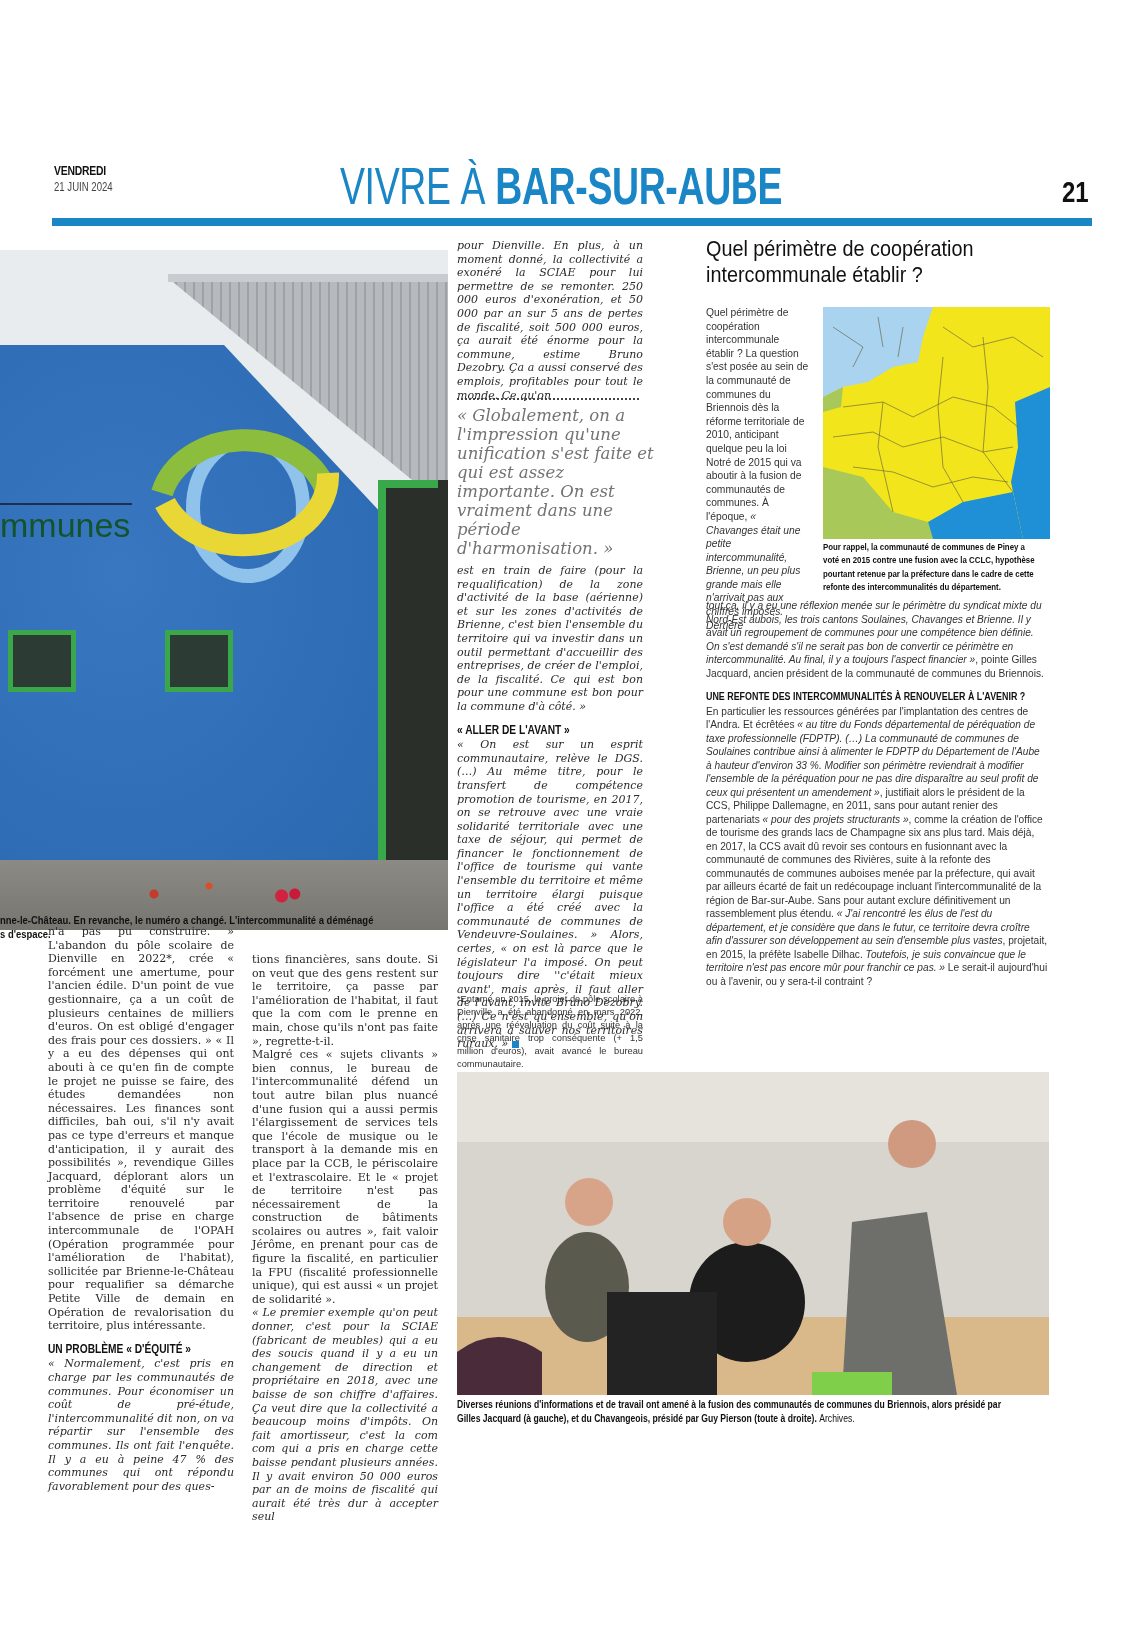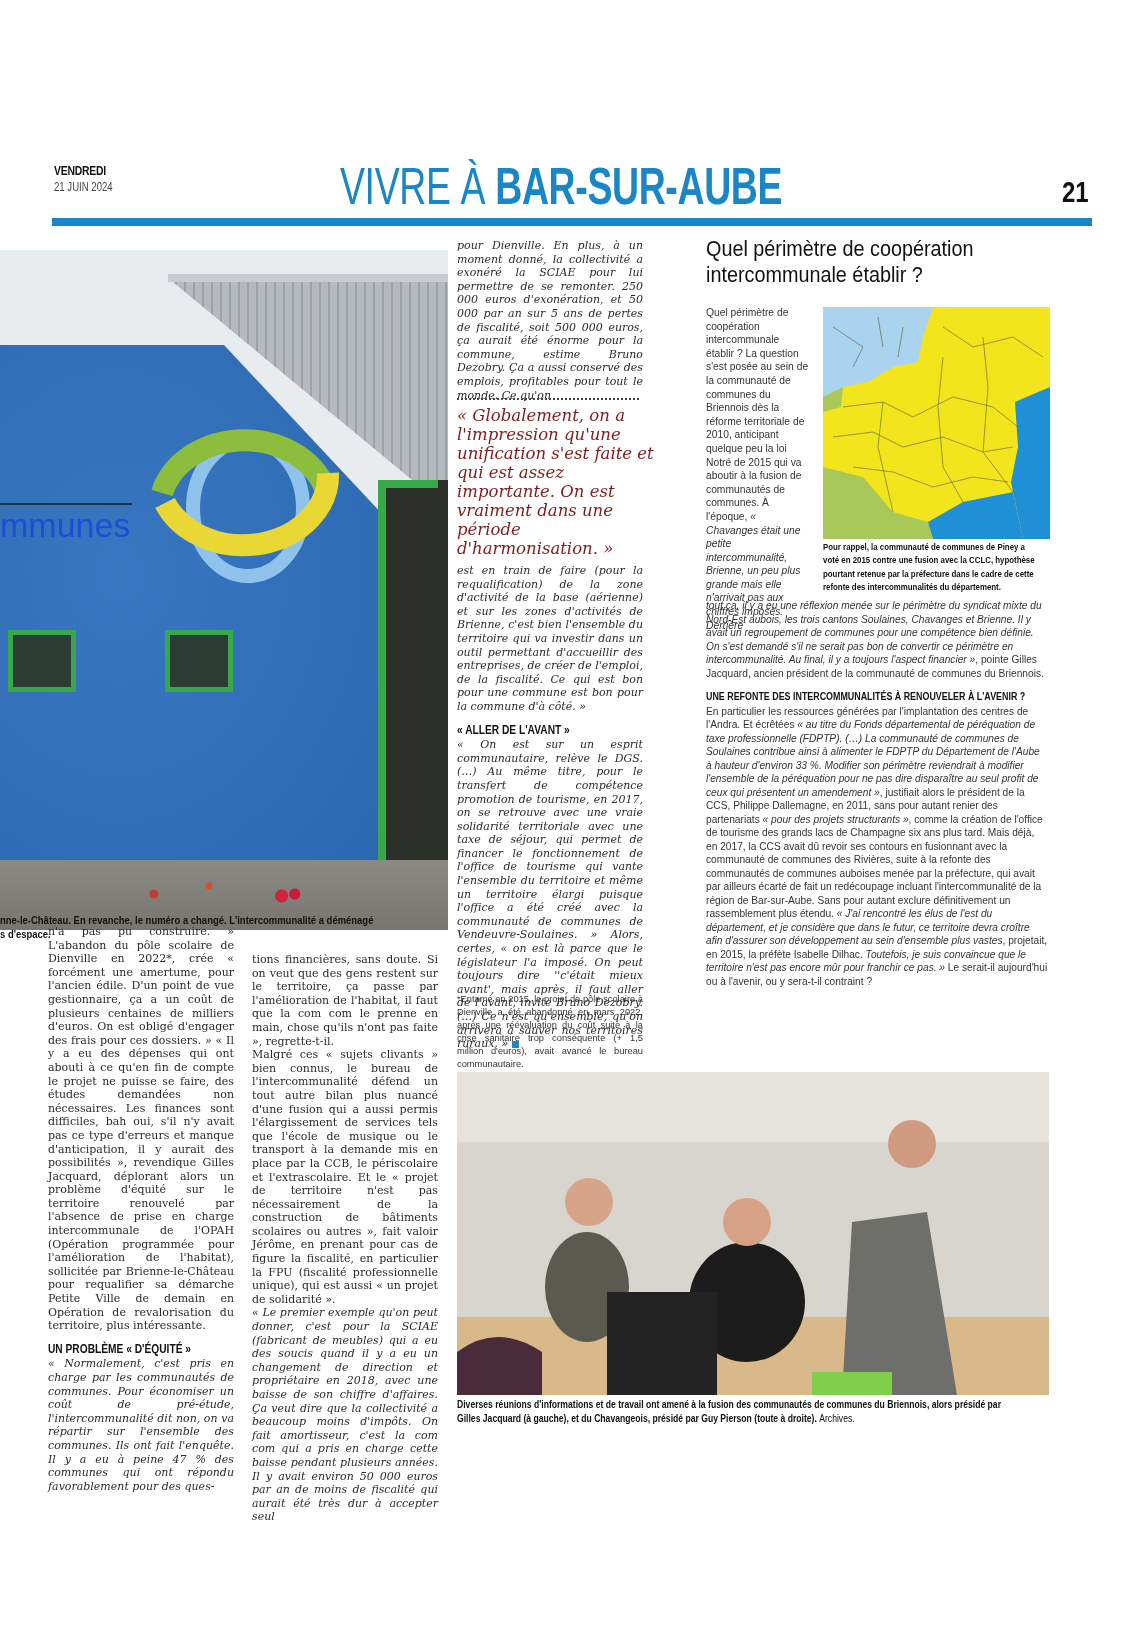--- a/index.html
+++ b/index.html
@@ -15,40 +15,40 @@
   .mast-rule { position: absolute; left: 52px; top: 218px; width: 1040px; height: 8px; background: #1a86c5; }
 
   
   .photo-building { position: absolute; left: 0; top: 250px; width: 448px; height: 680px; overflow: hidden; background: #e9ecef; }
   .roof { position: absolute; left: 168px; top: 28px; width: 290px; height: 240px; background: repeating-linear-gradient(90deg, #b6babe 0 7px, #9da2a6 7px 9px); clip-path: polygon(0 0, 100% 0, 100% 100%); }
   .roof-edge { position: absolute; left: 168px; top: 24px; width: 290px; height: 8px; background: #c8ccd0; }
   .wall { position: absolute; left: 0; top: 95px; width: 400px; height: 570px; background: #2c6fbd; clip-path: polygon(0 0, 56% 0, 100% 33%, 100% 100%, 0 100%); }
   .wall-dark { position: absolute; left: 0; top: 95px; width: 400px; height: 570px; background: radial-gradient(ellipse at 30% 40%, rgba(255,255,255,0.06), rgba(0,0,0,0.08)); clip-path: polygon(0 0, 56% 0, 100% 33%, 100% 100%, 0 100%); }
   .sign-pagne { position: absolute; left: 0; top: 450px; font-size: 44px; color: #1d2f4f; letter-spacing: 1px; }
   .sign-rule { position: absolute; left: 0; top: 504px; width: 132px; height: 2px; background: #1d2f4f; }
-  .sign-communes { position: absolute; left: 0; top: 508px; font-size: 34px; color: #1d4ed8; }
+  .sign-communes { position: absolute; left: 0; top: 508px; font-size: 34px; color: #14532d; }
   .logo-ring { position: absolute; left: 150px; top: 418px; width: 195px; height: 180px; }
   .glass { position: absolute; left: 378px; top: 480px; width: 70px; height: 420px; background: #2a2f2a; }
   .glass-frame { position: absolute; left: 378px; top: 480px; width: 60px; height: 420px; border-left: 8px solid #39a84a; border-top: 8px solid #39a84a; box-sizing: border-box; }
   .win { position: absolute; top: 640px; width: 68px; height: 62px; background: #2d3b35; border: 5px solid #3aa74b; box-sizing: border-box; }
   .ground { position: absolute; left: 0; top: 860px; width: 448px; height: 70px; background: linear-gradient(#8c8a84, #77756f); }
   .flowers { position: absolute; left: 110px; top: 870px; width: 220px; height: 40px; background: radial-gradient(circle at 20% 60%, #c23b2e 4px, transparent 5px), radial-gradient(circle at 45% 40%, #d44f2a 3px, transparent 4px), radial-gradient(circle at 78% 65%, #d12240 6px, transparent 7px), radial-gradient(circle at 84% 60%, #c91a3a 5px, transparent 6px); }
   .caption-1 { position: absolute; left: 0; top: 913px; width: 445px; font-size: 11px; font-weight: bold; line-height: 14px; color: #111; transform: scaleX(0.86); transform-origin: left; white-space: nowrap; }
 
   
   .col { position: absolute; font-family: "DejaVu Serif", serif; font-size: 11px; line-height: 13.6px; color: #2a2a2a; text-align: justify; }
   .col p { margin: 0; }
   .col em { font-style: italic; }
   .subhead { font-family: "Liberation Sans", sans-serif; font-weight: bold; font-size: 12px; color: #111; margin: 10px 0 1px; transform: scaleX(0.85); transform-origin: left; white-space: nowrap; }
   .col-a { left: 48px; top: 925px; width: 186px; }
   .col-b { left: 252px; top: 953px; width: 186px; }
   .col-c { left: 457px; top: 239px; width: 186px; }
   .col-c2 { left: 457px; top: 564px; width: 186px; }
   .dotted { position: absolute; left: 457px; top: 398px; width: 182px; border-top: 2px dotted #444; }
-  .pullquote { position: absolute; left: 457px; top: 406px; width: 200px; font-family: "DejaVu Serif", serif; font-style: italic; font-size: 16.5px; line-height: 19px; color: #7f1d1d; }
+  .pullquote { position: absolute; left: 457px; top: 406px; width: 200px; font-family: "DejaVu Serif", serif; font-style: italic; font-size: 16.5px; line-height: 19px; color: #737373; }
   .end-square { display: inline-block; width: 7px; height: 7px; background: #1a86c5; margin-left: 4px; vertical-align: middle; }
   .footnote { position: absolute; left: 457px; top: 993px; width: 186px; font-family: "Liberation Sans", sans-serif; font-size: 9.3px; line-height: 13px; color: #333; text-align: justify; }
 
   
   .box-title { position: absolute; left: 706px; top: 236px; width: 360px; font-family: "Liberation Sans", sans-serif; font-size: 22px; line-height: 26px; color: #111; transform: scaleX(0.9); transform-origin: left; }
   .box-lead { position: absolute; left: 706px; top: 306px; width: 112px; font-family: "Liberation Sans", sans-serif; font-size: 11.2px; line-height: 13.6px; color: #333; transform: scaleX(0.92); transform-origin: left; }
   .box-lead em { font-style: italic; }
   .map { position: absolute; left: 823px; top: 307px; width: 227px; height: 232px; overflow: hidden; background: #f5e91a; }
   .map-caption { position: absolute; left: 823px; top: 540px; width: 260px; font-family: "Liberation Sans", sans-serif; font-weight: bold; font-size: 9.6px; line-height: 13.4px; color: #111; transform: scaleX(0.82); transform-origin: left; }
   .box-body { position: absolute; left: 706px; top: 599px; width: 342px; font-family: "Liberation Sans", sans-serif; font-size: 11.2px; line-height: 13.5px; color: #333; }

